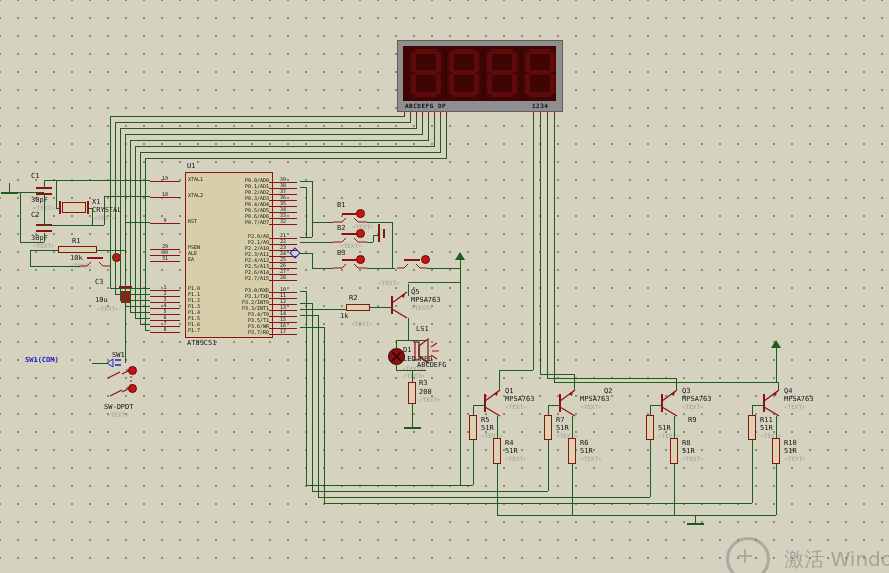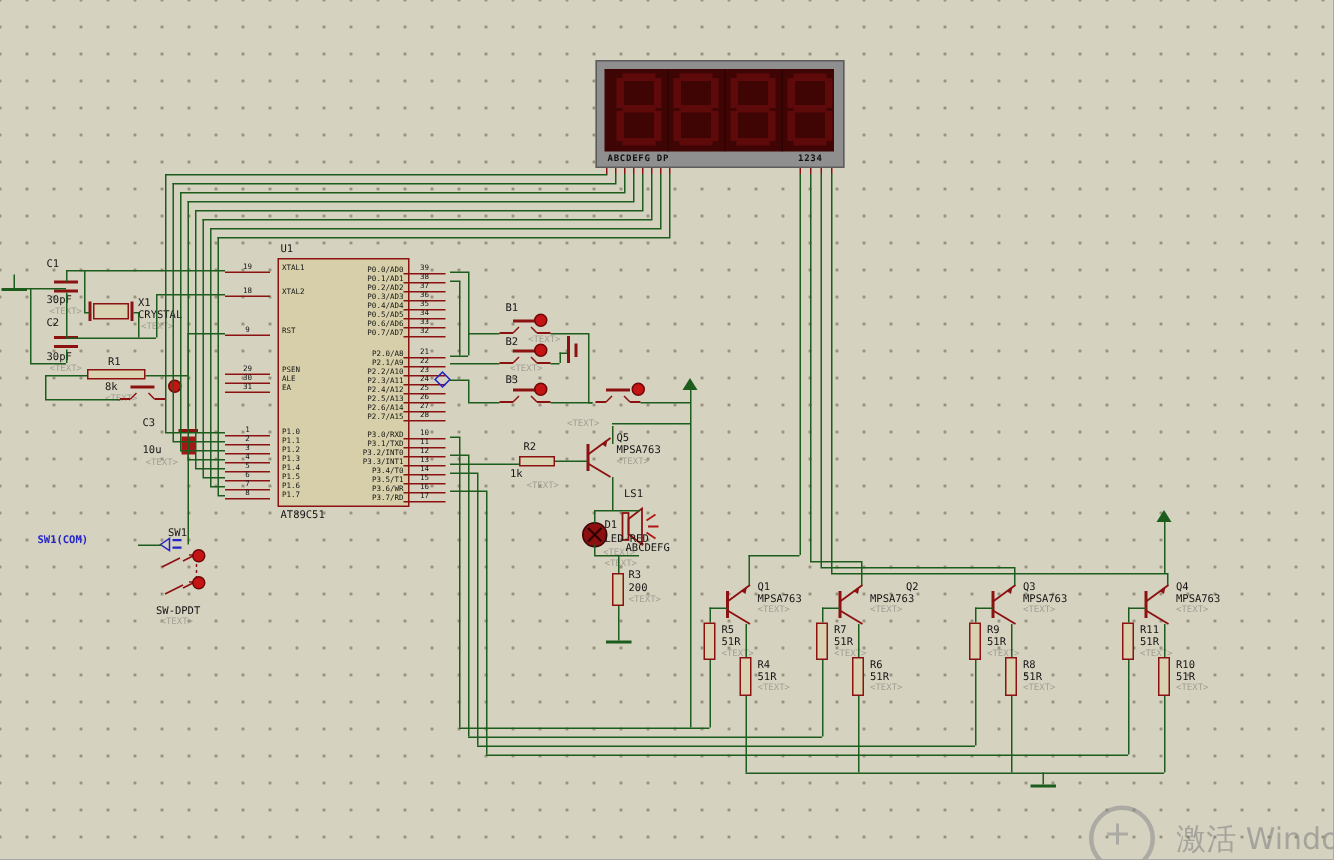--- a/index.html
+++ b/index.html
@@ -288,21 +288,21 @@
 
   <div class="res" style="left:62px;top:202px;width:24px;height:11px"></div>
   <div class="plate" style="left:59px;top:201px;width:2px;height:13px"></div>
   <div class="plate" style="left:87px;top:201px;width:2px;height:13px"></div>
   <div class="lbl" style="left:92px;top:199px">X1</div>
   <div class="val" style="left:92px;top:207px">CRYSTAL</div>
   <div class="gtx" style="left:94px;top:215px">&lt;TEXT&gt;</div>
 
   <div class="lbl" style="left:72px;top:238px">R1</div>
   <div class="res" style="left:58px;top:246px;width:39px;height:7px"></div>
-  <div class="val" style="left:70px;top:255px">8k</div>
+  <div class="val" style="left:70px;top:255px">10k</div>
   <div class="gtx" style="left:70px;top:263px">&lt;TEXT&gt;</div>
 
   <svg class="sym" style="left:78px;top:254px" width="34" height="14" viewBox="0 0 34 14">
     <path d="M2 12 H9 M25 12 H32" stroke="#8c1212" stroke-width="1.2" fill="none"></path>
     <path d="M9 12 l4 -4 M25 12 l-4 -4" stroke="#8c1212" stroke-width="1" fill="none"></path>
     <rect x="9" y="3" width="16" height="2" fill="#8c1212"></rect>
   </svg>
   <div class="dot" style="left:112px;top:253px"></div>
 
   <div class="lbl" style="left:95px;top:279px">C3</div>
@@ -443,21 +443,21 @@
 
   <svg class="sym" style="left:660px;top:388px" width="20" height="30" viewBox="0 0 20 30">
     <path d="M2 6 V24" stroke="#8c1212" stroke-width="2"></path>
     <path d="M2 13 L17 2 M2 19 L17 28" stroke="#8c1212" stroke-width="1.3"></path>
     <path d="M11 6 l4 -3 l-1 5 z" fill="#8c1212"></path>
   </svg>
   <div class="lbl" style="left:682px;top:388px">Q3</div>
   <div class="val" style="left:682px;top:396px">MPSA763</div>
   <div class="gtx" style="left:682px;top:404px">&lt;TEXT&gt;</div>
   <div class="res" style="left:646px;top:415px;width:8px;height:25px"></div>
-  <div class="lbl" style="left:658px;top:417px">R9</div>
+  <div class="lbl" style="left:688px;top:417px">R9</div>
   <div class="val" style="left:658px;top:425px">51R</div>
   <div class="gtx" style="left:658px;top:433px">&lt;TEXT&gt;</div>
   <div class="res" style="left:670px;top:438px;width:8px;height:26px"></div>
   <div class="lbl" style="left:682px;top:440px">R8</div>
   <div class="val" style="left:682px;top:448px">51R</div>
   <div class="gtx" style="left:682px;top:456px">&lt;TEXT&gt;</div>
 
   <svg class="sym" style="left:762px;top:388px" width="20" height="30" viewBox="0 0 20 30">
     <path d="M2 6 V24" stroke="#8c1212" stroke-width="2"></path>
     <path d="M2 13 L17 2 M2 19 L17 28" stroke="#8c1212" stroke-width="1.3"></path>

